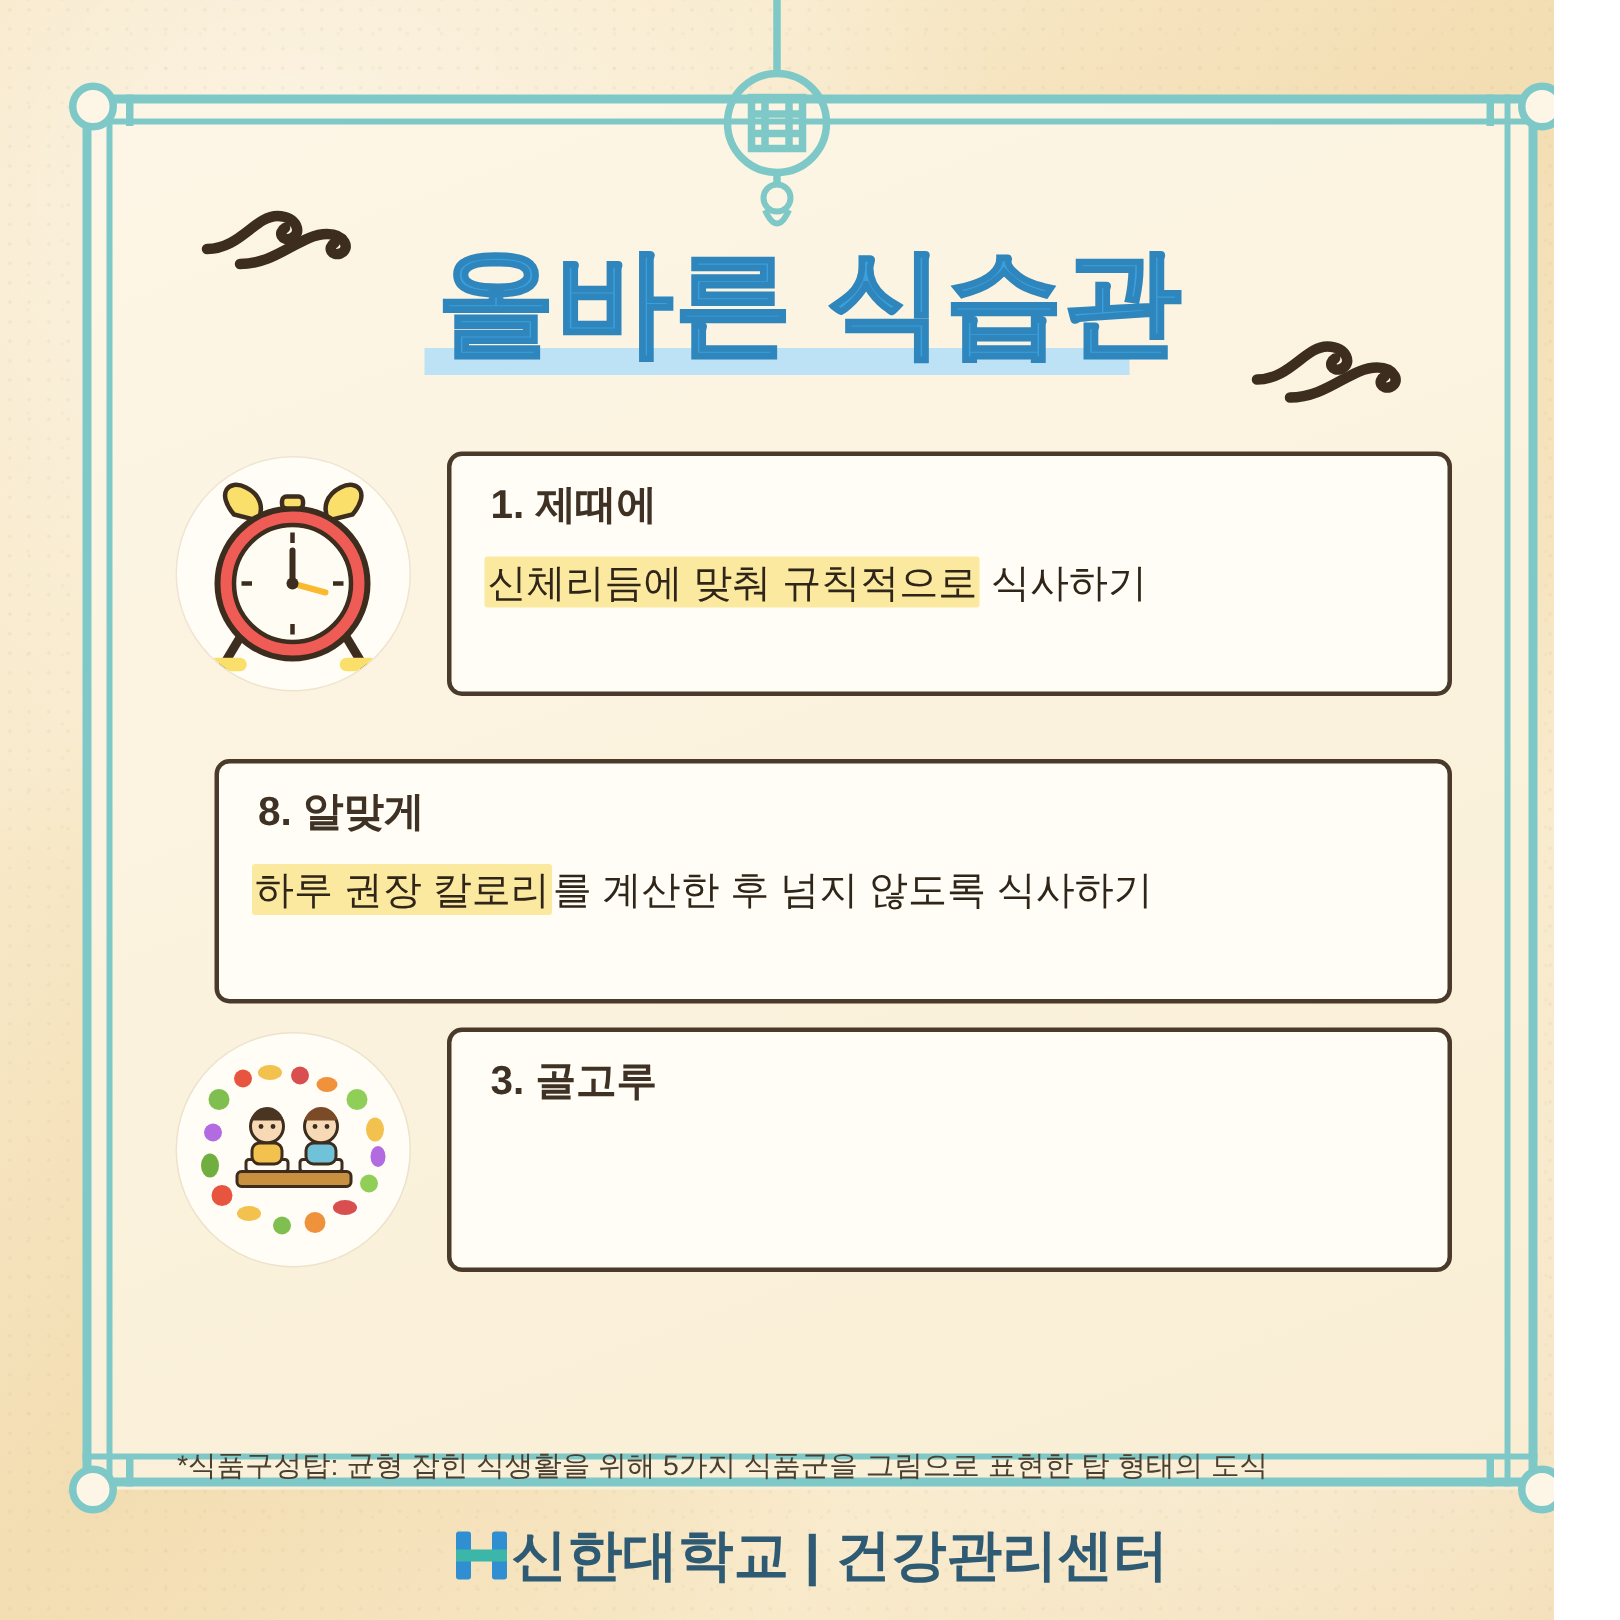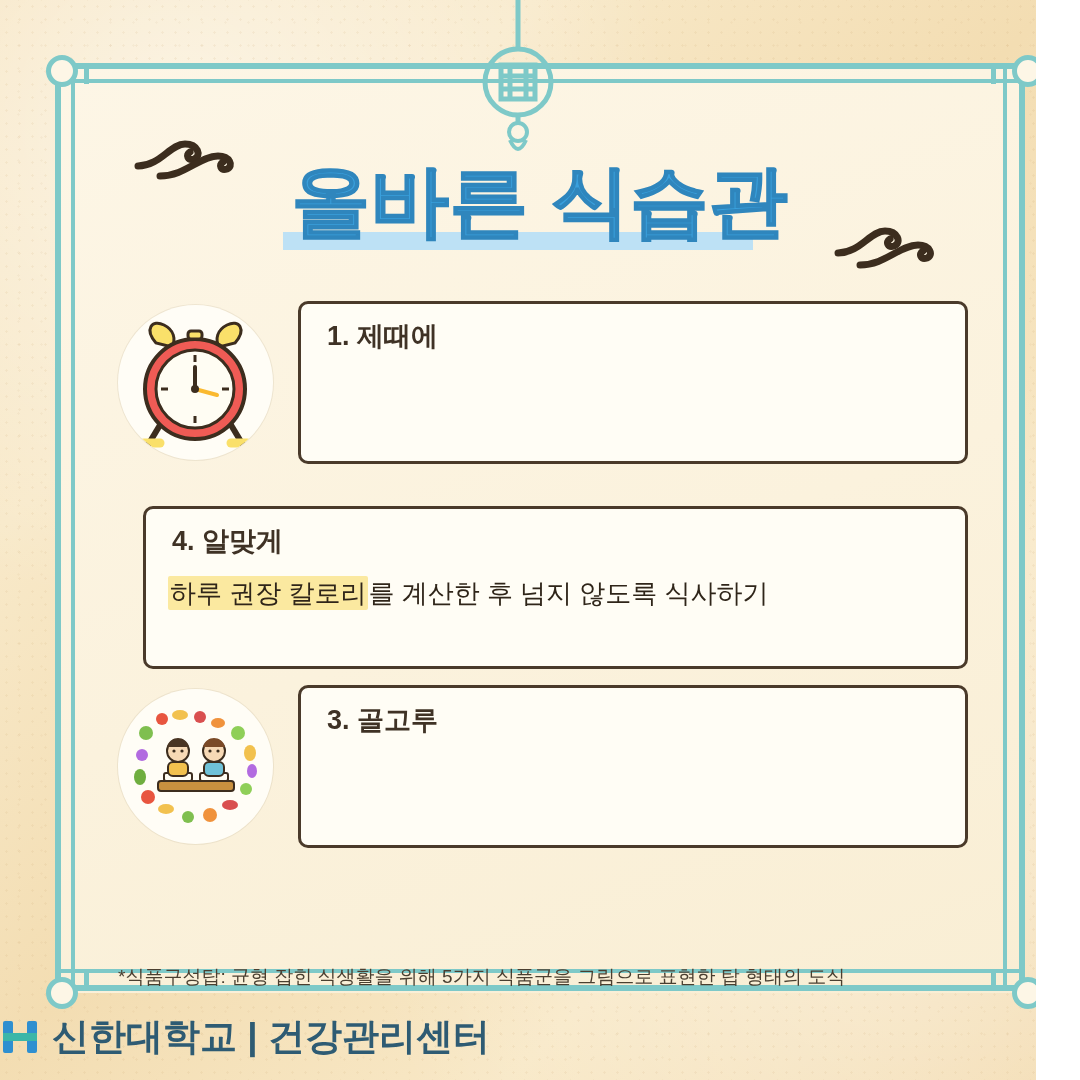--- a/index.html
+++ b/index.html
@@ -212,21 +212,22 @@
   }
 
   
   .brand {
     position: absolute;
     left: 0;
     top: 1012px;
     width: 1080px;
     display: flex;
     align-items: center;
-    gap: 12px;
+    justify-content: center;
+    gap: 0;
     z-index: 6;
   }
   .brand-mark {
     width: 40px;
     height: 40px;
     position: relative;
     flex: 0 0 auto;
   }
   .brand-text {
     font-size: 37px;
@@ -319,28 +320,31 @@
         <circle cx="77" cy="84" r="4" fill="#3c2d1e"></circle>
 
         <rect x="70" y="26" width="14" height="8" rx="3" fill="#fae06a" stroke="#3c2d1e" stroke-width="3"></rect>
       </svg>
     </div>
     <div class="card">
       <div class="card-head">
         <span class="hl"></span>
         <span>1. 제때에</span>
       </div>
+      <div class="card-body">
+        <span></span><span class="mark">신체리듬에 맞춰 규칙적으로</span><span> 식사하기</span>
+      </div>
     </div>
   </div>
 
   <div class="row row-2">
     <div class="card">
       <div class="card-head">
         <span class="hl"></span>
-        <span>4. 알맞게</span>
+        <span>8. 알맞게</span>
       </div>
       <div class="card-body">
         <span></span><span class="mark">하루 권장 칼로리</span><span>를 계산한 후 넘지 않도록 식사하기</span>
       </div>
     </div>
   </div>
 
   <div class="row row-3">
     <div class="icon-circle">
       <svg width="155" height="155" viewBox="0 0 155 155">

